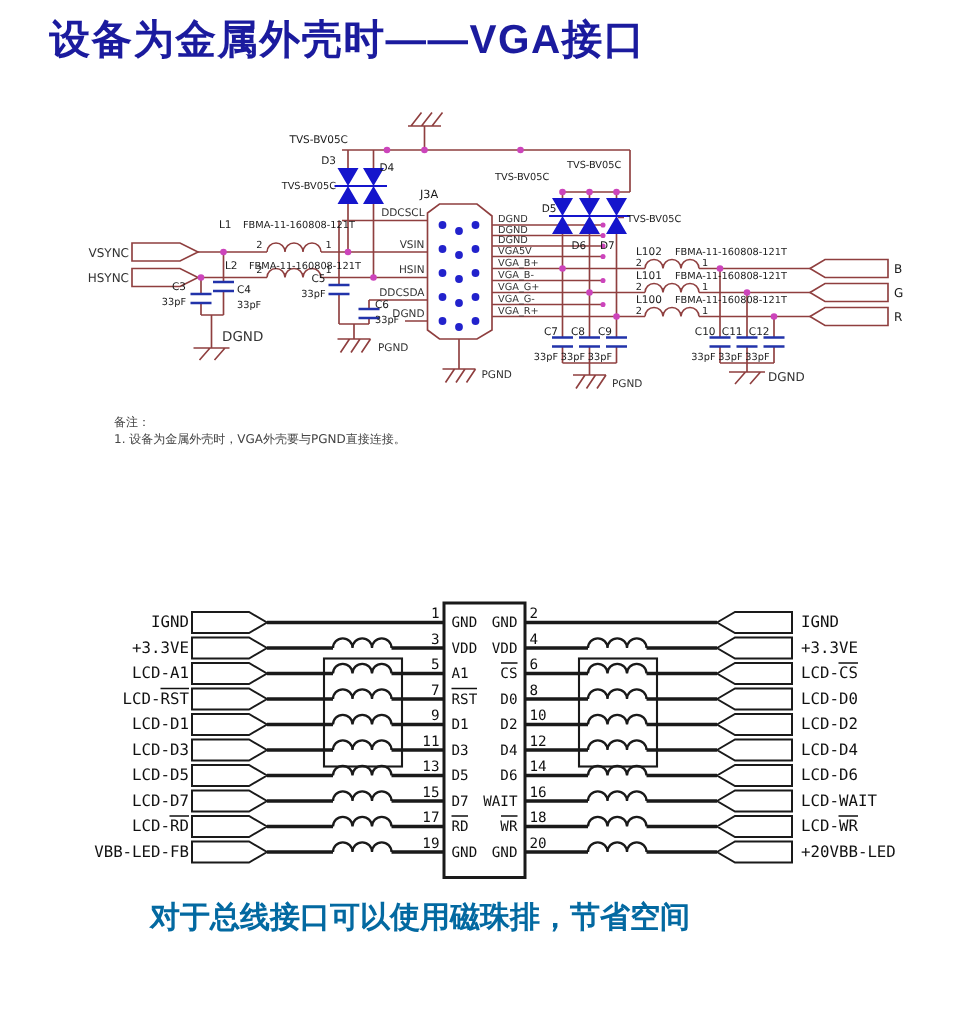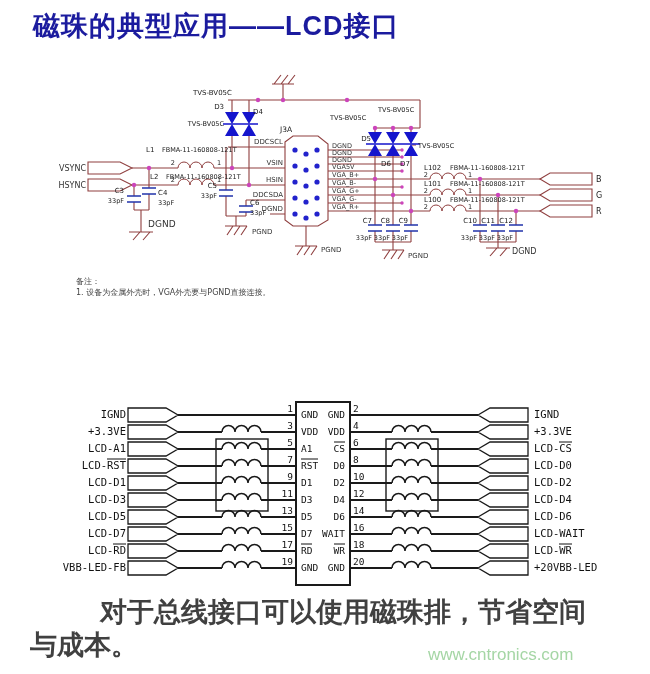--- a/index.html
+++ b/index.html
@@ -4,22 +4,22 @@
 <style>
   html,body{margin:0;padding:0;background:#fff}
   #page{position:relative;width:650px;height:674px;background:#fff;overflow:hidden;
         font-family:"Liberation Sans",sans-serif}
   .title{position:absolute;left:33px;color:#1b1b9e;font-size:27px;font-weight:bold;letter-spacing:1px;white-space:nowrap}
   #title-vga{top:8px}
   #title-lcd{top:327px}
   .schem{position:absolute;left:0}
   #vga-svg{top:62px}
   #lcd-svg{top:395px}
-  .footer{position:absolute;left:30px;top:596px;width:590px;color:#404040;
-          font-size:27px;font-weight:bold;line-height:33px}
+  .footer{position:absolute;left:30px;top:596px;width:590px;color:#0369a1;
+          font-size:20px;font-weight:bold;line-height:33px}
   .f1{margin-left:70px}
   .watermark{position:absolute;left:428px;top:645px;color:#a5d6a5;font-size:17px}
   
   .w{stroke:#8f3f3f;stroke-width:1.1;fill:none}
   .w2{stroke:#8f3f3f;stroke-width:1;fill:none}
   .cp{stroke:#2233aa;stroke-width:1.6;fill:none}
   .dio{fill:#1515cc}
   .diob{stroke:#1515cc;stroke-width:1.3}
   .pin{fill:#2222cc}
   .dot{fill:#cc44bb}
@@ -37,21 +37,21 @@
   .ov{stroke:#111;stroke-width:1;fill:none}
   .lt{font-family:"DejaVu Sans Mono",monospace;font-size:10.5px;fill:#111}
   .li{font-family:"DejaVu Sans Mono",monospace;font-size:9.5px;fill:#111}
   .lp{font-family:"DejaVu Sans Mono",monospace;font-size:9.5px;fill:#111}
 </style>
 </head>
 <body>
 
 <div id="page">
 
-  <div class="title" id="title-vga">磁珠的典型应用——LCD接口</div>
+  <div class="title" id="title-vga">设备为金属外壳时——VGA接口</div>
 
   <svg id="vga-svg" class="schem" width="650" height="250" viewBox="0 0 650 250">
 
     <g>
       <path class="w" d="M283,22 V38 M228,38 H420 M232,38 V50 M232,74 V106 M249,38 V50 M249,74 V123
         M420,38 V66 M375,66 H420 M375,66 V70 M393,66 V70 M411,66 V70
         M375,94 V117 M393,94 V133 M411,94 V149
         M132,106 H178 M214,106 H285 M132,123 H178 M214,123 H285
         M228,85 H285 M246,138 H285 M270,152 H285
         M149,106 V126 M149,132 V148 M134,123 V134 M134,140 V148 M134,148 H149 M141,148 V170
@@ -349,17 +349,15 @@
     <text class="lt" x="534" y="91">LCD-D2</text>
     <text class="lt" x="534" y="108">LCD-D4</text>
     <text class="lt" x="534" y="125">LCD-D6</text>
     <text class="lt" x="534" y="142">LCD-WAIT</text>
     <text class="lt" x="534" y="159">LCD-WR</text>
     <text class="lt" x="534" y="176">+20VBB-LED</text>
   </svg>
 
   <div class="footer">
     <div class="f1">对于总线接口可以使用磁珠排，节省空间</div>
-    <div class="f2">与成本。</div>
   </div>
 
-  <div class="watermark">www.cntronics.com</div>
 </div>
 
 </body></html>

